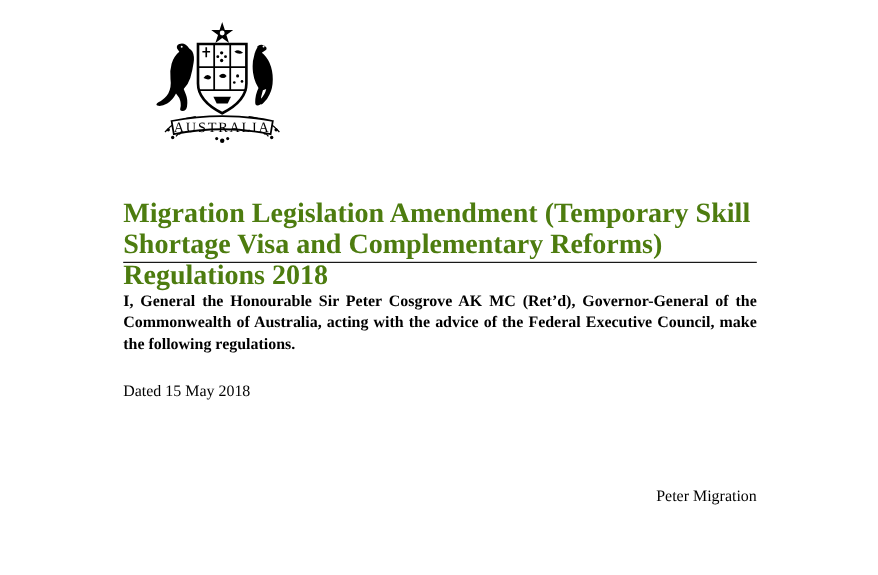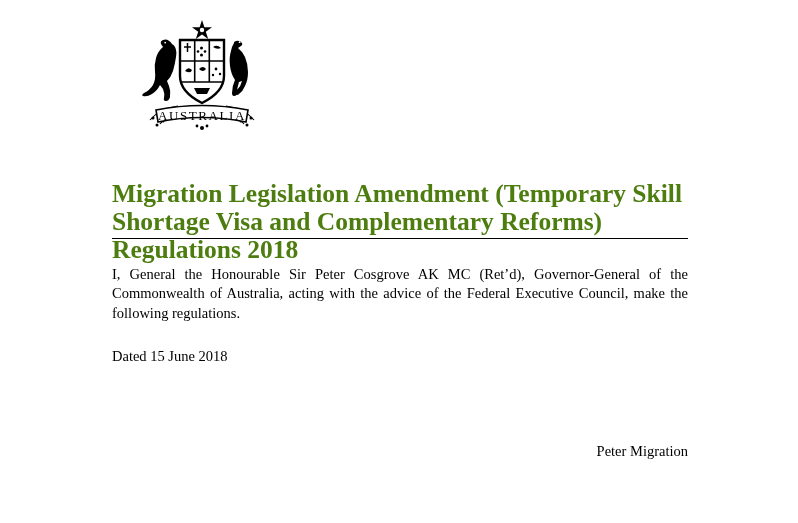--- a/index.html
+++ b/index.html
@@ -59,20 +59,21 @@
   
   .preamble {
     position: absolute;
     left: 112px;
     top: 250px;
     width: 576px;
     font-size: 14.5px;
     line-height: 19.5px;
     text-align: justify;
     text-justify: inter-word;
+    font-weight: bold;
   }
   .preamble .lead {
     font-size: 14.5px;
   }
 
   
   .dated {
     position: absolute;
     left: 112px;
     top: 347px;
@@ -182,19 +183,19 @@
         <text x="90" y="106" text-anchor="middle" font-family="Liberation Serif, serif" font-size="13" letter-spacing="1.6" fill="#000">AUSTRALIA</text>
       </g>
     </svg>
   </div>
 
   <div class="doc-title">Migration Legislation Amendment (Temporary Skill Shortage Visa and Complementary Reforms) Regulations 2018</div>
   <div class="title-rule"></div>
 
   <p class="preamble"><span class="lead">I</span><span>, General the Honourable Sir Peter Cosgrove AK MC (Ret’d), Governor-General of the Commonwealth of Australia, acting with the advice of the Federal Executive Council, make the following regulations.</span></p>
 
-  <div class="dated">Dated 15 June 2018</div>
+  <div class="dated">Dated 15 May 2018</div>
 
   <div class="sign-block">
     <span class="sign-name">Peter Migration</span>
   </div>
 
 </div>
 
 </body></html>

